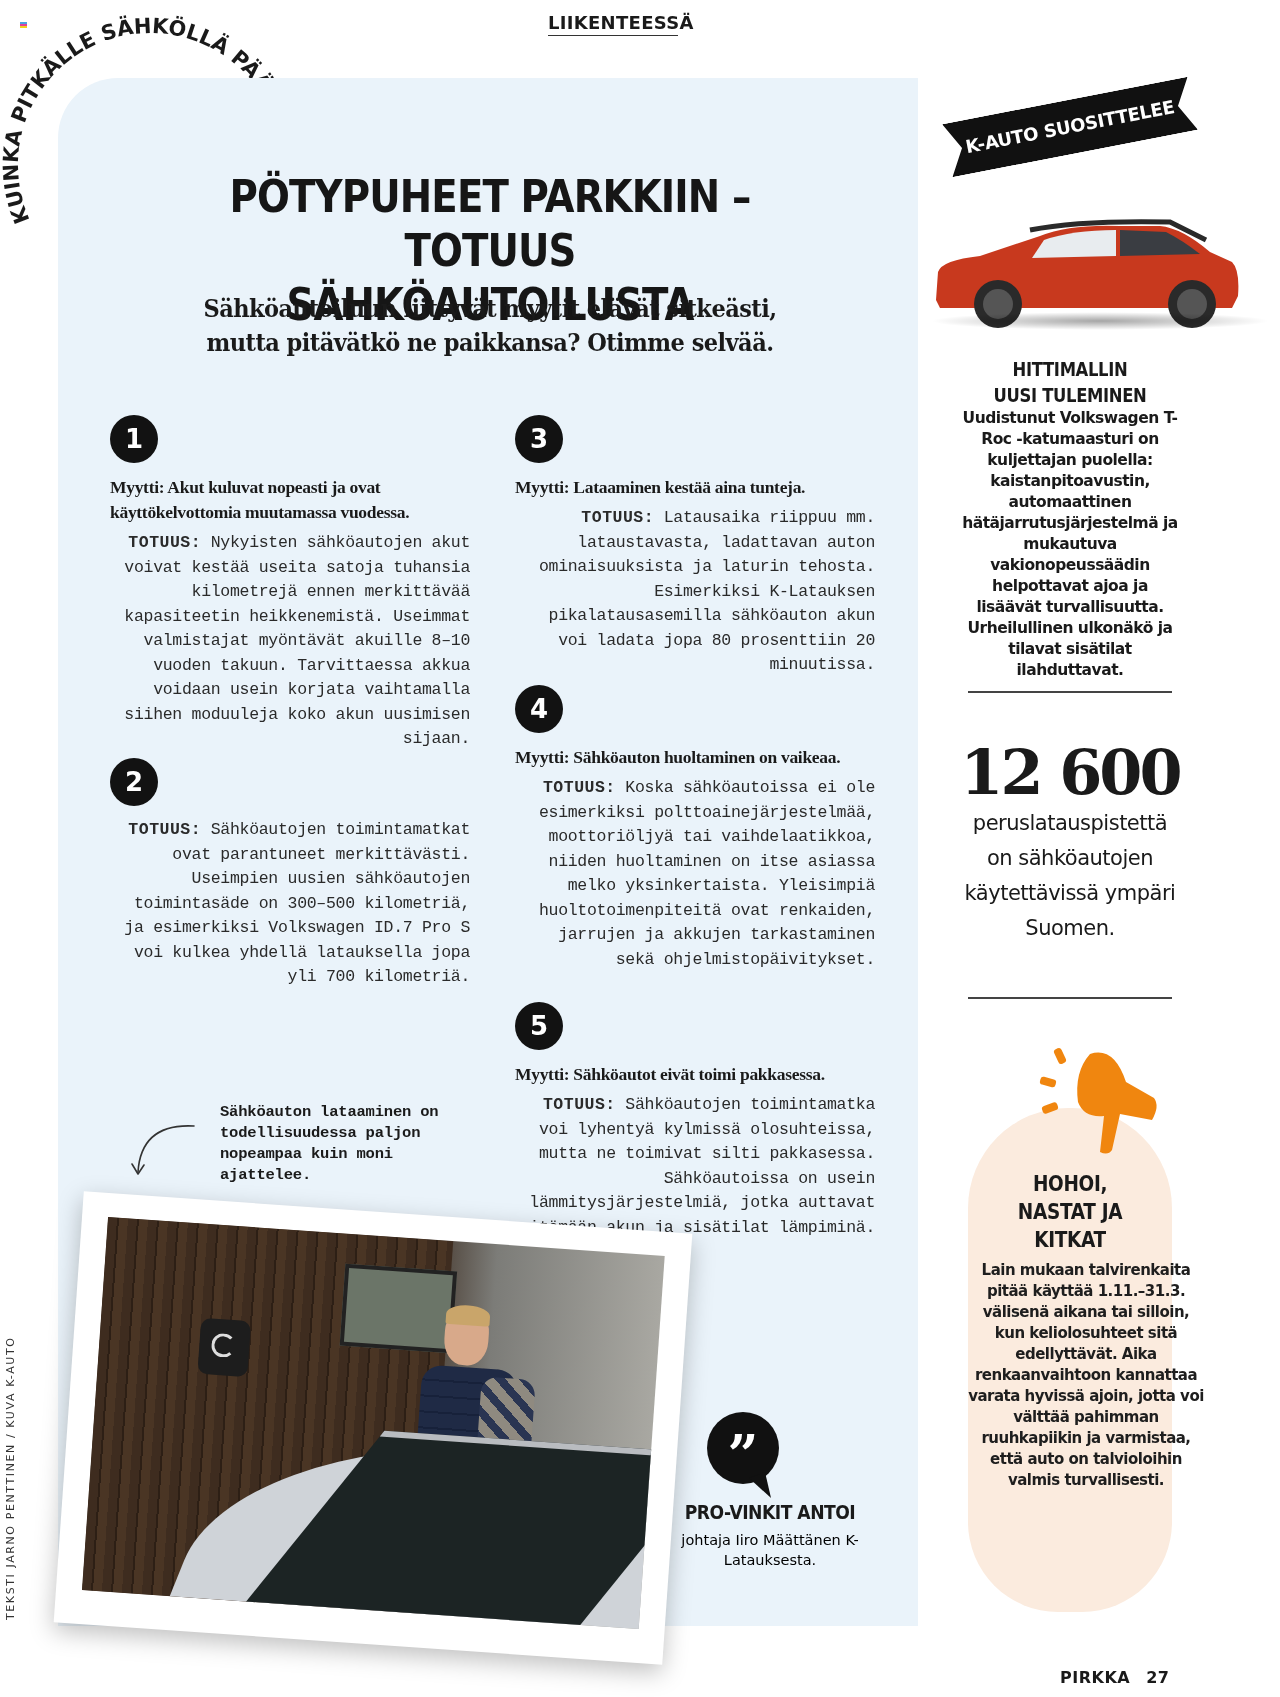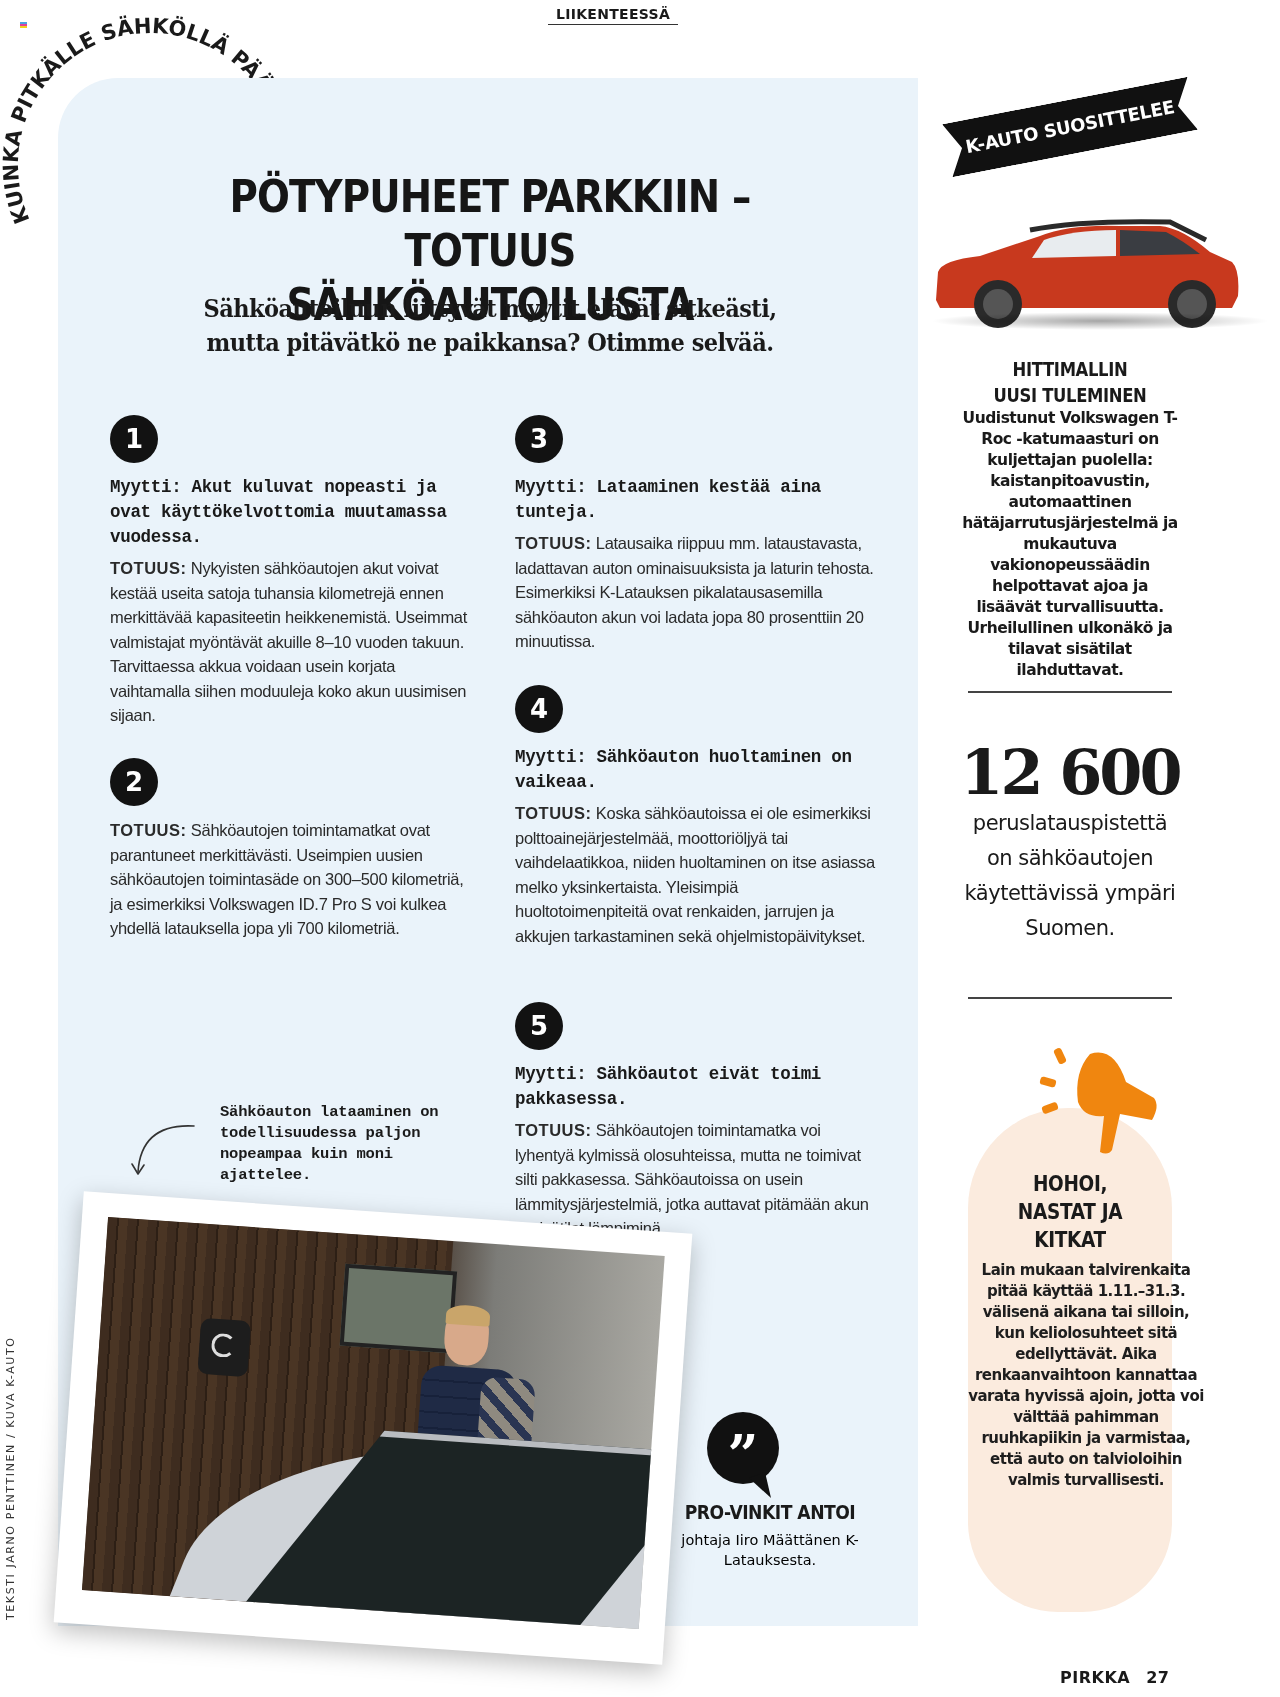--- a/index.html
+++ b/index.html
@@ -2,45 +2,45 @@
 <html><head>
 <meta charset="utf-8">
 <style>
   * { box-sizing: border-box; margin: 0; padding: 0; }
   html, body { width: 1280px; height: 1697px; background: #ffffff; overflow: hidden; }
   body { position: relative; font-family: "Liberation Sans", sans-serif; color: #1a1a1a; }
 
   .reg-mark { position: absolute; left: 20px; top: 22px; width: 7px; height: 6px; }
   .reg-mark span { display: block; height: 2px; }
 
-  .section-label { position: absolute; left: 548px; top: 6px; width: 130px; text-align: center;
-    font-family: "DejaVu Sans", sans-serif; font-weight: bold; font-size: 14px; letter-spacing: 0.3px;
+  .section-label { position: absolute; left: 548px; top: 12px; width: 130px; text-align: center;
+    font-family: "DejaVu Sans", sans-serif; font-weight: bold; font-size: 18px; letter-spacing: 0.3px;
     border-bottom: 1.5px solid #333; padding-bottom: 2px; }
 
   .arc-text { position: absolute; left: 0; top: 10px; width: 300px; height: 230px; }
   .arc-text text { font-family: "DejaVu Sans", sans-serif; font-weight: bold; font-size: 21px; fill: #1a1a1a; }
 
   .panel { position: absolute; left: 58px; top: 78px; width: 860px; height: 1548px; background: #eaf3fa;
     border-radius: 60px 0 0 0; }
 
   .title { position: absolute; left: 160px; top: 170px; width: 660px; text-align: center;
     font-family: "DejaVu Sans", sans-serif; font-weight: bold; font-size: 44px; line-height: 54px;
     letter-spacing: -1px; transform: scaleX(0.88); transform-origin: center; color: #161616; }
   .subtitle { position: absolute; left: 150px; top: 292px; width: 680px; text-align: center;
     font-family: "DejaVu Serif", serif; font-weight: bold; font-size: 25px; line-height: 34px;
     letter-spacing: -0.6px; transform: scaleX(0.9); transform-origin: center; color: #1a1a1a; }
 
   .myth { position: absolute; width: 360px; }
   .myth .num { width: 48px; height: 48px; border-radius: 50%; background: #121212; color: #fff;
     font-family: "DejaVu Sans", sans-serif; font-weight: bold; font-size: 26px; line-height: 48px;
     text-align: center; margin-bottom: 12px; }
-  .myth .myth-title { font-family: Liberation Mono, monospace; font-weight: bold; font-size: 17.5px;
+  .myth .myth-title { font-family: Liberation Serif, serif; font-weight: bold; font-size: 17.5px;
     line-height: 25px; color: #1a1a1a; letter-spacing: -0.3px; margin-bottom: 6px; }
-  .myth .myth-body { font-family: Liberation Sans, sans-serif; font-size: 16.5px; line-height: 24.5px;
-    color: #2a2a2a; letter-spacing: -0.3px; }
+  .myth .myth-body { font-family: Liberation Mono, monospace; font-size: 16.5px; line-height: 24.5px;
+    color: #2a2a2a; letter-spacing: -0.3px; text-align: right; }
   .myth .truth-label { font-weight: bold; letter-spacing: 0.5px; }
 
   .callout { position: absolute; left: 220px; top: 1102px; width: 230px;
     font-family: Liberation Mono, monospace; font-weight: bold; font-size: 15.5px; line-height: 21px; color: #1a1a1a; letter-spacing: -0.2px; }
   .callout-arrow { position: absolute; left: 128px; top: 1120px; width: 70px; height: 60px; }
 
   .photo { position: absolute; left: 68px; top: 1212px; width: 610px; height: 432px; background: #fff;
     transform: rotate(4deg); box-shadow: 0 8px 24px rgba(0,0,0,0.25); padding: 24px 26px 34px 26px; }
   .photo-inner { width: 100%; height: 100%; position: relative; overflow: hidden;
     background: linear-gradient(90deg, #3b2a1d 0%, #4b3626 30%, #3a2a1e 55%, #7c7c78 70%, #a9a8a2 100%); }

